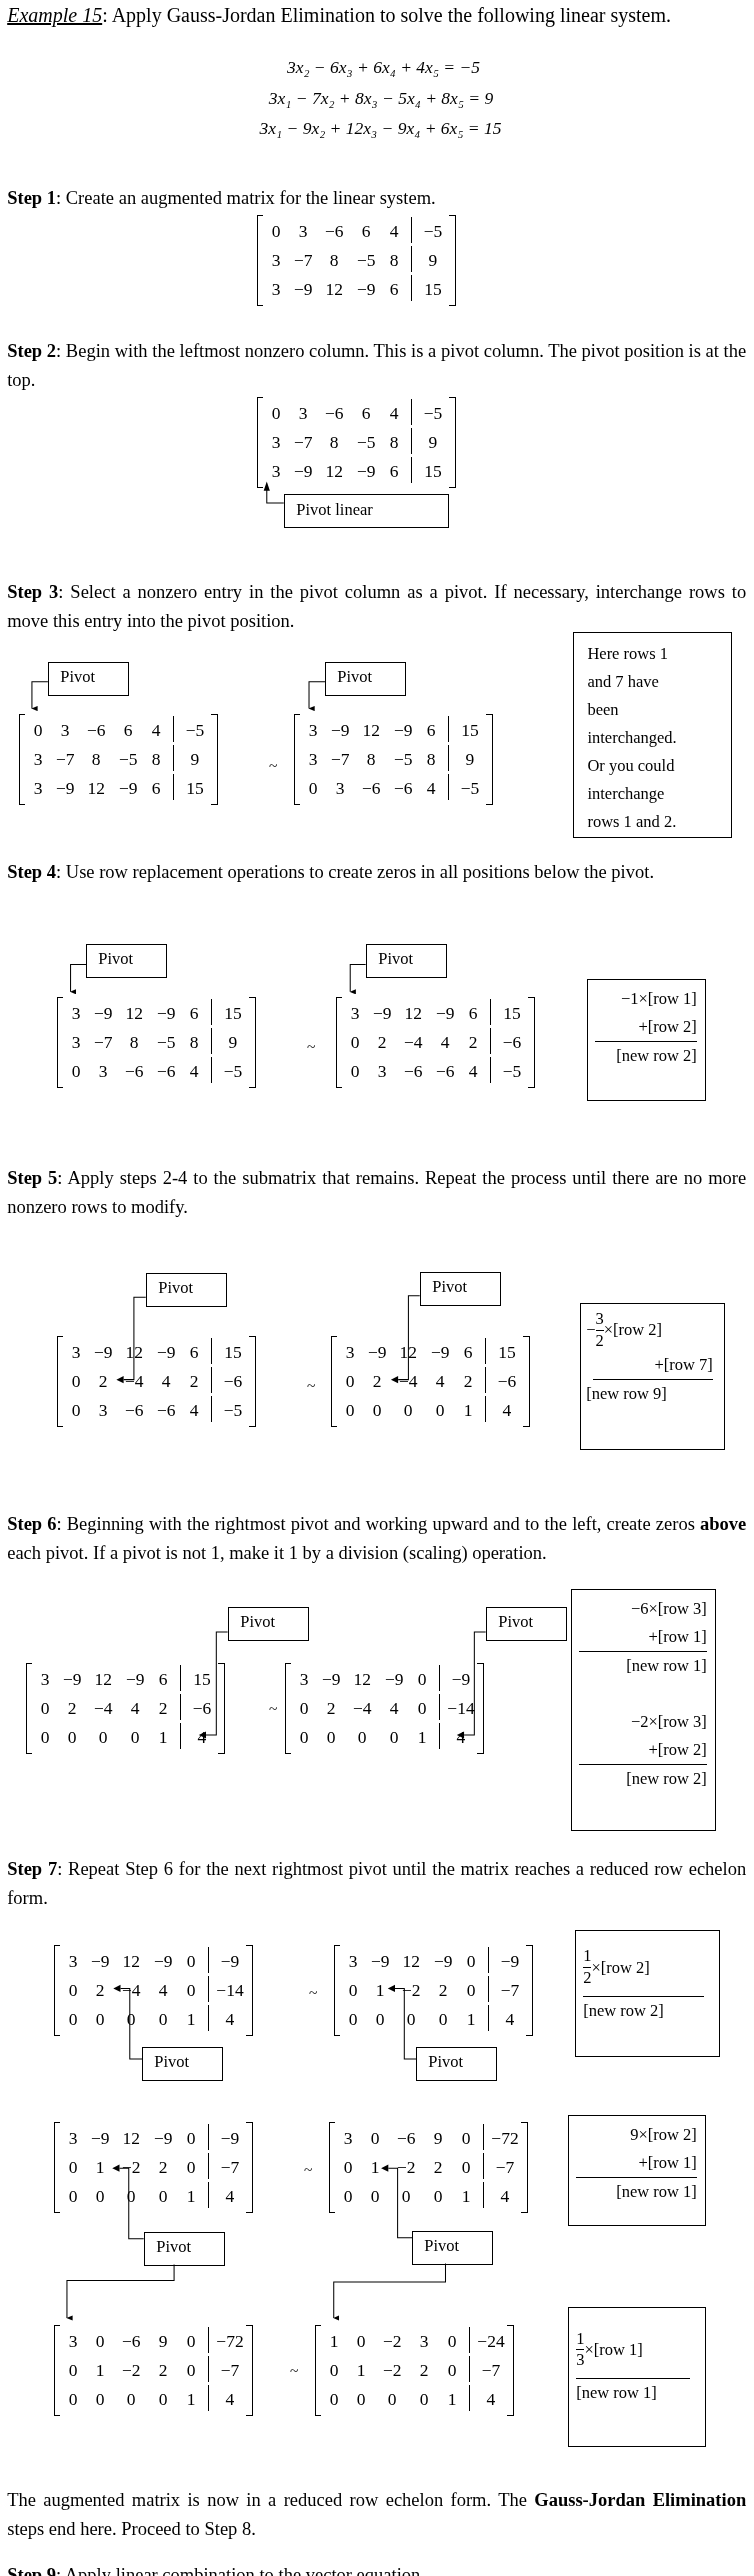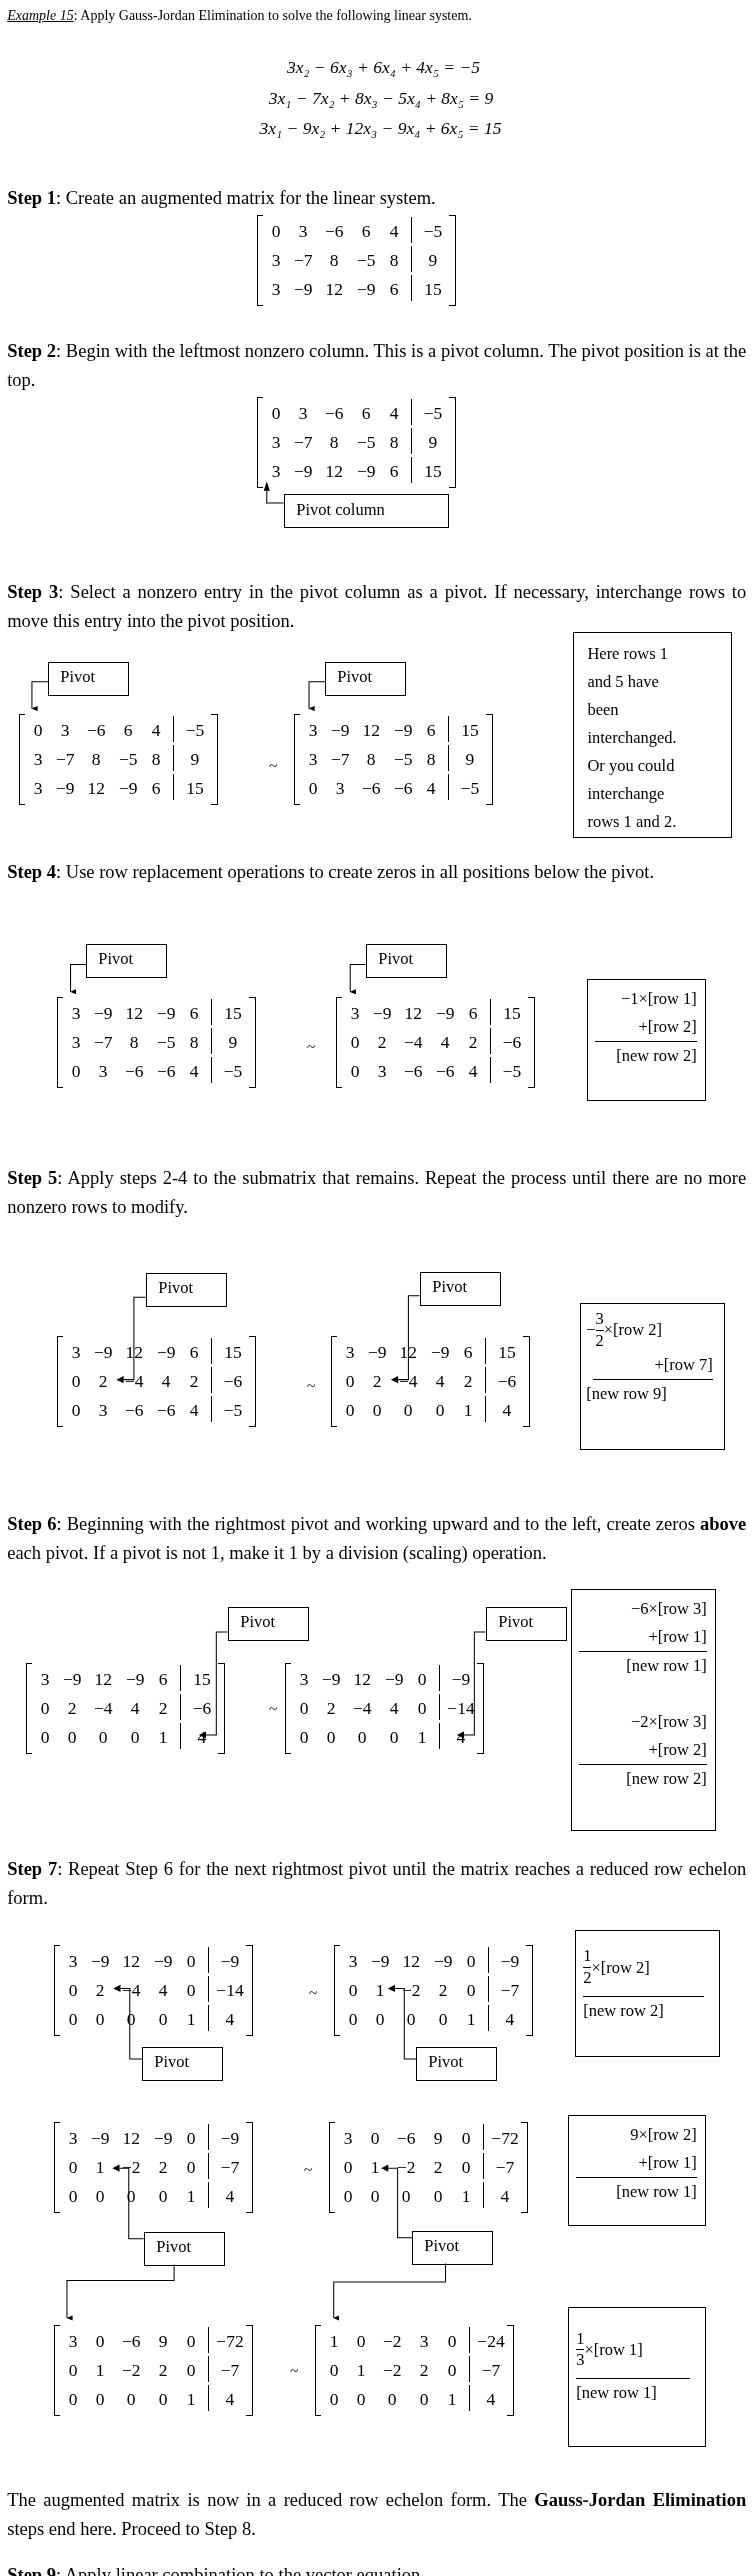--- a/index.html
+++ b/index.html
@@ -1,20 +1,20 @@
 <!DOCTYPE html>
 <html style="font-size:8.2px"><head>
 <meta charset="utf-8">
 <style>
   html, body { margin: 0; padding: 0; background: #fff; }
   body { width: 754px; height: 2904px; position: relative; overflow: hidden;
          font-family: "Liberation Serif", "DejaVu Serif", serif; color: #000; }
   .para { position: absolute; left: 7.2px; width: 739px; font-size: 18.5px; line-height: 29px; text-align: justify; }
   .para b { font-weight: bold; }
-  .title { font-size: 14px; line-height: 23px; }
+  .title { font-size: 20px; line-height: 23px; }
   .title i { text-decoration: underline; }
   .eq { position: absolute; font-size: 17.5px; font-style: italic; white-space: nowrap; text-align: center; }
   .matrix { position: absolute; display: flex; align-items: stretch; font-size: 17.5px; }
   .brk { width: 5.2px; border-top: 1.5px solid #000; border-bottom: 1.5px solid #000; }
   .brk.l { border-left: 1px solid #000; }
   .brk.r { border-right: 1px solid #000; }
   .mgrid { display: grid; align-items: center; padding: 2.1px 1px; }
   .mgrid span { text-align: center; height: 29px; line-height: 29px; }
   .mgrid .bar { border-left: 1px solid #000; height: 26px; margin: 0 auto; width: 0; }
   .tilde { position: absolute; font-size: 15.5px; }
@@ -98,21 +98,21 @@
       <span>12</span>
       <span>−9</span>
       <span>6</span>
       <span>
         <span class="bar" style="display:block"></span>
       </span>
       <span>15</span>
     </div>
     <div class="brk r"></div>
   </div>
-<div class="box pivot-box" style="left:284px; top:494px; width:165px; height:34px; padding-top:5.2px;">Pivot column</div>
+<div class="box pivot-box" style="left:284px; top:494px; width:165px; height:34px; padding-top:5.2px;">Pivot linear</div>
 
 <div class="para" style="top:578px;"><b>Step 3</b><span>: Select a nonzero entry in the pivot column as a pivot.  If necessary, interchange rows to move this entry into the pivot position.</span></div>
 <div class="box pivot-box" style="left:48px; top:662px; width:81px; height:34px; padding-top:4.1px;">Pivot</div>
 <div class="box pivot-box" style="left:325px; top:662px; width:81px; height:34px; padding-top:4.1px;">Pivot</div>
 <div class="matrix" style="left:19px; top:714px;">
     <div class="brk l"></div>
     <div class="mgrid" style="grid-template-columns: 24px 30px 32px 32px 24px 11.3px 31px;">
       <span>0</span>
       <span>3</span>
       <span>−6</span>
@@ -172,21 +172,21 @@
       <span>4</span>
       <span>
         <span class="bar" style="display:block"></span>
       </span>
       <span>−5</span>
     </div>
     <div class="brk r"></div>
   </div>
 <div class="box" style="left:573px; top:632px; width:159px; height:206px; padding:7.2px 0 0 13.4px; line-height:28px;">
   <div>Here rows 1</div>
-  <div>and 5 have</div>
+  <div>and 7 have</div>
   <div>been</div>
   <div>interchanged.</div>
   <div>Or you could</div>
   <div>interchange</div>
   <div>rows 1 and 2.</div>
 </div>
 
 <div class="para" style="top:858px;"><b>Step 4</b><span>: Use row replacement operations to create zeros in all positions below the pivot.</span></div>
 <div class="box pivot-box" style="left:86px; top:944px; width:81px; height:34px; padding-top:4.1px;">Pivot</div>
 <div class="box pivot-box" style="left:366px; top:944px; width:81px; height:34px; padding-top:4.1px;">Pivot</div>

